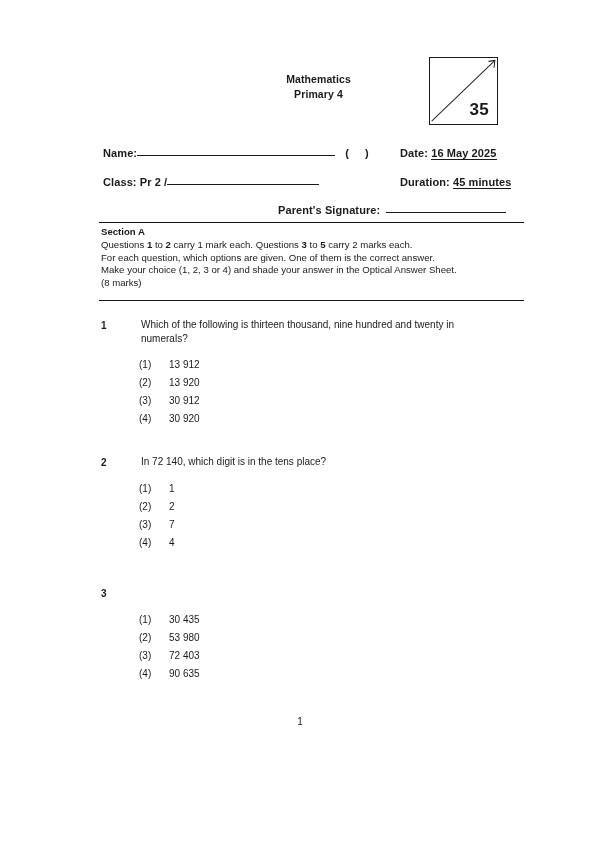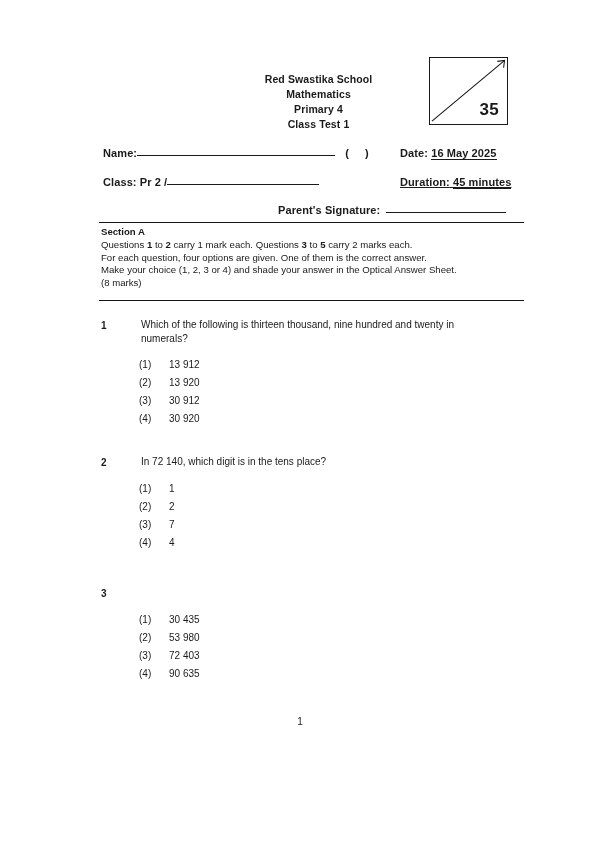--- a/index.html
+++ b/index.html
@@ -37,21 +37,21 @@
     line-height: 15px;
     letter-spacing: 0.1px;
   }
   .title-block div { white-space: nowrap; }
 
   
   .marks-box {
     position: absolute;
     left: 429px;
     top: 57px;
-    width: 79px;
+    width: 69px;
     height: 68px;
     border: 1.6px solid #1a1a1a;
     box-sizing: border-box;
   }
   .marks-box svg {
     position: absolute;
     left: 0; top: 0;
     width: 100%;
     height: 100%;
     display: block;
@@ -81,21 +81,21 @@
     top: -1px;
   }
   .uline {
     border-bottom: 1.4px solid #1a1a1a;
     padding-bottom: 0px;
   }
 
   #field-name   { left: 103px; top: 147px; }
   #field-class  { left: 103px; top: 176px; }
   #field-date   { left: 400px; top: 147px; }
-  #field-duration { left: 400px; top: 176px; text-decoration: underline; }
+  #field-duration { left: 400px; top: 176px; }
   #field-signature { left: 278px; top: 204px; }
 
   
   .hrule {
     position: absolute;
     left: 99px;
     width: 425px;
     height: 0;
     border-top: 1.6px solid #141414;
   }
@@ -172,24 +172,22 @@
     text-align: center;
     font-size: 10px;
   }
 </style>
 </head>
 <body>
 
 <div class="page">
 
   <div class="title-block">
-    <div>Red Swastika School</div>
     <div>Mathematics</div>
     <div>Primary 4</div>
-    <div>Class Test 1</div>
   </div>
 
   <div class="marks-box">
     <svg viewBox="0 0 79 68" preserveAspectRatio="none">
       <line x1="2" y1="65" x2="76" y2="3" stroke="#1a1a1a" stroke-width="1.1" fill="none"></line>
       <polyline points="69,3.5 76.5,2.5 75.5,10" stroke="#1a1a1a" stroke-width="1.1" fill="none"></polyline>
     </svg>
     <span class="marks-value">35</span>
   </div>
 
@@ -214,21 +212,21 @@
   <div class="field" id="field-signature">
     <span>Parent's Signature:</span><span style="display:inline-block;width:6px;"></span><span class="blank" style="width:120px;"></span>
   </div>
 
   <div class="hrule" id="rule-top"></div>
   <div class="hrule" id="rule-bottom"></div>
 
   <div class="instructions">
     <span class="section-label">Section A</span>
     <div><span>Questions </span><b>1</b><span> to </span><b>2</b><span> carry 1 mark each. Questions </span><b>3</b><span> to </span><b>5</b><span> carry 2 marks each.</span></div>
-    <div>For each question, four options are given. One of them is the correct answer.</div>
+    <div>For each question, which options are given. One of them is the correct answer.</div>
     <div>Make your choice (1, 2, 3 or 4) and shade your answer in the Optical Answer Sheet.</div>
     <div>(8 marks)</div>
   </div>
 
   <div class="question" id="question-1">
       <div class="q-head">
         <div class="q-num">1</div>
         <div class="q-text">Which of the following is thirteen thousand, nine hundred and twenty in numerals?</div>
       </div>
       <div class="options">

